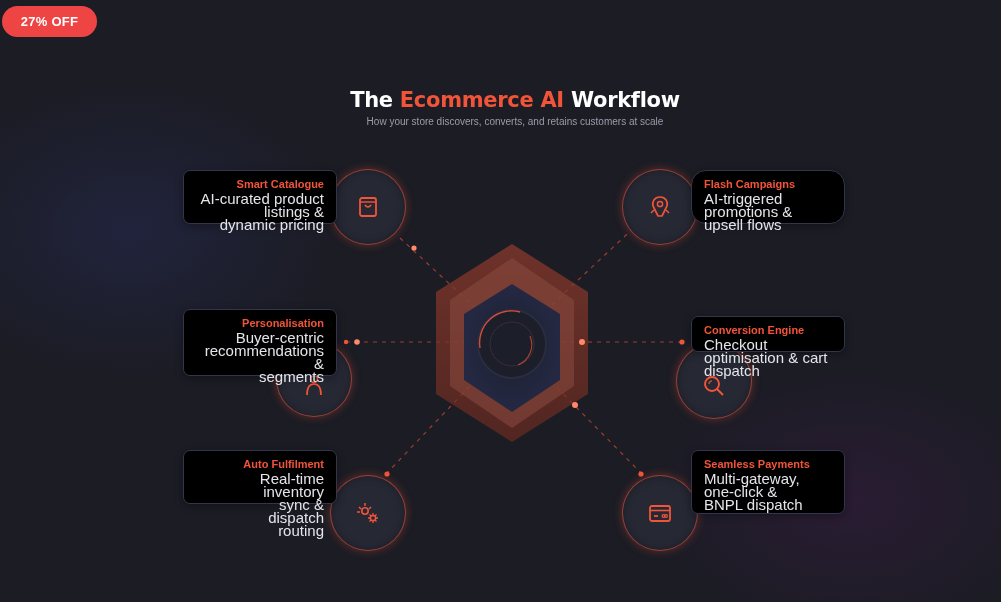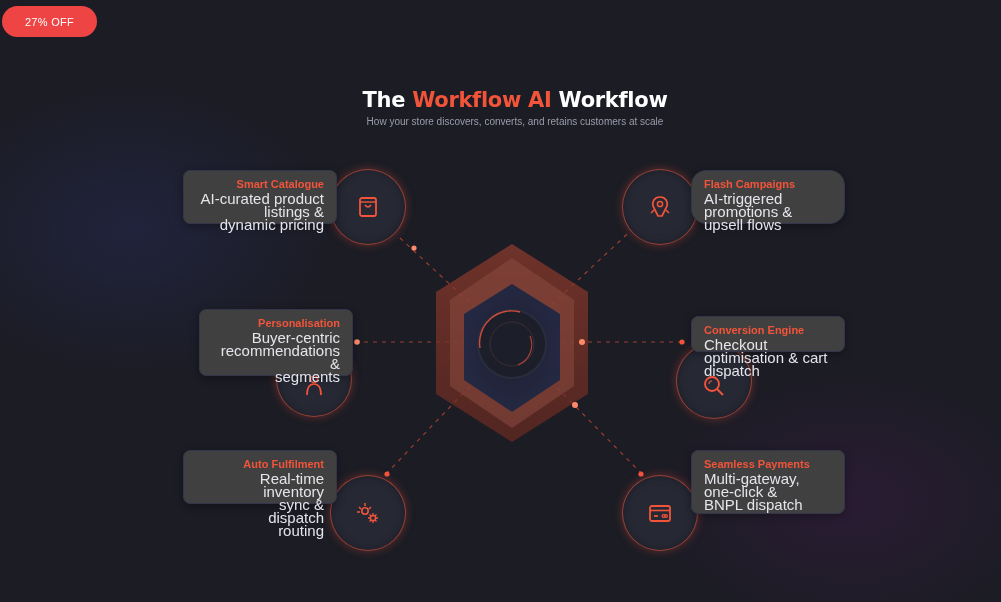--- a/index.html
+++ b/index.html
@@ -14,21 +14,21 @@
     position: absolute; left: -80px; top: 80px; width: 420px; height: 300px;
     background: radial-gradient(ellipse at center, rgba(40,44,90,0.45) 0%, rgba(27,28,36,0) 70%);
   }
   .bg-glow-b {
     position: absolute; right: -60px; bottom: -40px; width: 420px; height: 280px;
     background: radial-gradient(ellipse at center, rgba(60,28,70,0.45) 0%, rgba(27,28,36,0) 70%);
   }
   .badge {
     position: absolute; left: 2px; top: 6px; width: 95px; height: 31px;
     border-radius: 16px; background: #ef4444;
-    color: #fff; font-weight: normal; font-size: 11px;
+    color: #fff; font-weight: bold; font-size: 13px;
     font-family: "Liberation Sans", sans-serif;
     display: flex; align-items: center; justify-content: center;
     letter-spacing: 0.3px;
   }
   .title {
     position: absolute; left: 0; width: 1030px; top: 88px; text-align: center;
     font-family: "DejaVu Sans", sans-serif; font-weight: bold; font-size: 21px;
     color: #fff; letter-spacing: -0.3px;
   }
   .title .accent { color: #f2543a; }
@@ -39,42 +39,42 @@
   svg.lines { position: absolute; left: 0; top: 0; }
   .node {
     position: absolute; width: 76px; height: 76px; border-radius: 50%;
     background: #262834;
     border: 1px solid rgba(242,84,58,0.55);
     box-shadow: 0 0 10px rgba(242,84,58,0.35), inset 0 0 8px rgba(0,0,0,0.3);
     display: flex; align-items: center; justify-content: center;
   }
   .node svg { width: 30px; height: 30px; }
   .card {
-    position: absolute; background: #404040;
+    position: absolute; background: #000000;
     border: 1px solid #33364a; border-radius: 7px;
     padding: 7px 12px;
     font-family: "Liberation Sans", sans-serif;
     box-shadow: 0 2px 8px rgba(0,0,0,0.3);
   }
   .card.left { text-align: right; }
   .card .ctitle { color: #f2543a; font-size: 11px; font-weight: bold; margin-bottom: 2px; }
   .card .cdesc { color: #e4e4ea; font-size: 15px; line-height: 13px; }
   .center-hex { position: absolute; left: 436px; top: 244px; }
 </style>
 </head>
 <body>
 
 <div class="bg-glow-a"></div>
 <div class="bg-glow-b"></div>
 
 <div class="badge">
   <span>27% OFF</span>
 </div>
 
-<h1 class="title"><span>The </span><span class="accent">Workflow AI</span><span> Workflow</span></h1>
+<h1 class="title"><span>The </span><span class="accent">Ecommerce AI</span><span> Workflow</span></h1>
 <div class="subtitle">How your store discovers, converts, and retains customers at scale</div>
 
 <svg class="lines" width="1001" height="602">
   <g stroke="#f2543a" stroke-opacity="0.6" stroke-width="1.2" stroke-dasharray="4 5" fill="none">
     <line x1="400" y1="238" x2="512" y2="342"></line>
     <line x1="640" y1="222" x2="512" y2="342"></line>
     <line x1="346" y1="342" x2="512" y2="342"></line>
     <line x1="682" y1="342" x2="512" y2="342"></line>
     <line x1="386" y1="474" x2="512" y2="342"></line>
     <line x1="642" y1="474" x2="512" y2="342"></line>
@@ -142,21 +142,21 @@
   <div class="cdesc">AI-triggered promotions &amp;</div>
   <div class="cdesc">upsell flows</div>
 </div>
 
 <div class="node" style="left:276px; top:341px;">
   <svg viewBox="0 0 30 30" style="margin-top:14px;">
     <circle cx="15" cy="8" r="3.5" fill="none" stroke="#f2543a" stroke-width="1.6"></circle>
     <path d="M8 24 Q8 13 15 13 Q22 13 22 24" fill="none" stroke="#f2543a" stroke-width="1.7"></path>
   </svg>
 </div>
-<div class="card left" style="left:183px; top:309px; width:154px; height:67px;margin-left:16px;">
+<div class="card left" style="left:183px; top:309px; width:154px; height:67px;">
   <div class="ctitle">Personalisation</div>
   <div class="cdesc">Buyer-centric</div>
   <div class="cdesc">recommendations &amp;</div>
   <div class="cdesc">segments</div>
 </div>
 
 <div class="node" style="left:676px; top:343px;">
   <svg viewBox="0 0 30 30" style="margin-top:12px;">
     <circle cx="13" cy="12" r="7" fill="none" stroke="#f2543a" stroke-width="1.9"></circle>
     <path d="M10 12 A3 3 0 0 1 13 9" fill="none" stroke="#b34a3a" stroke-width="1.6"></path>

